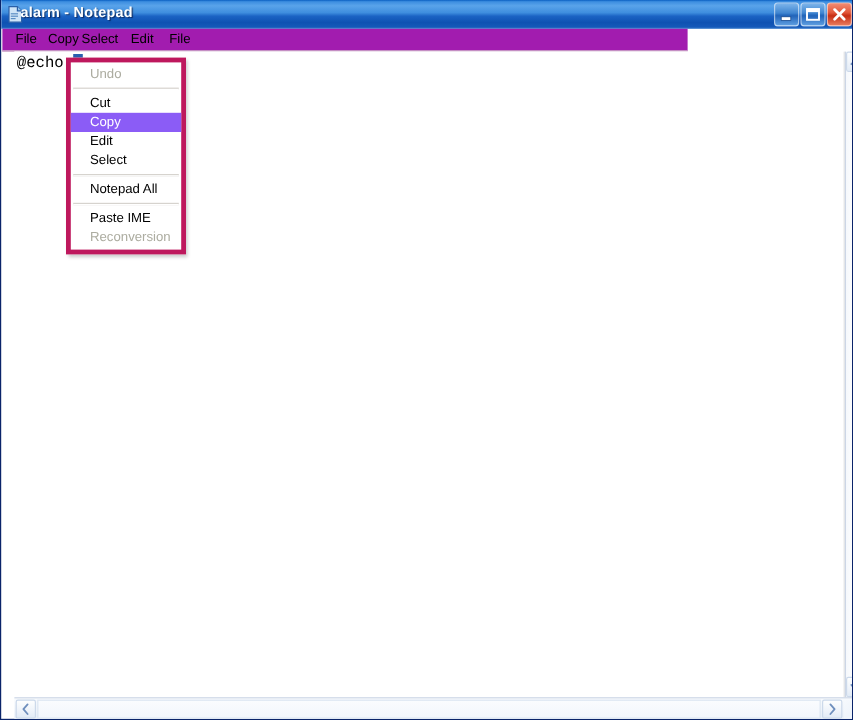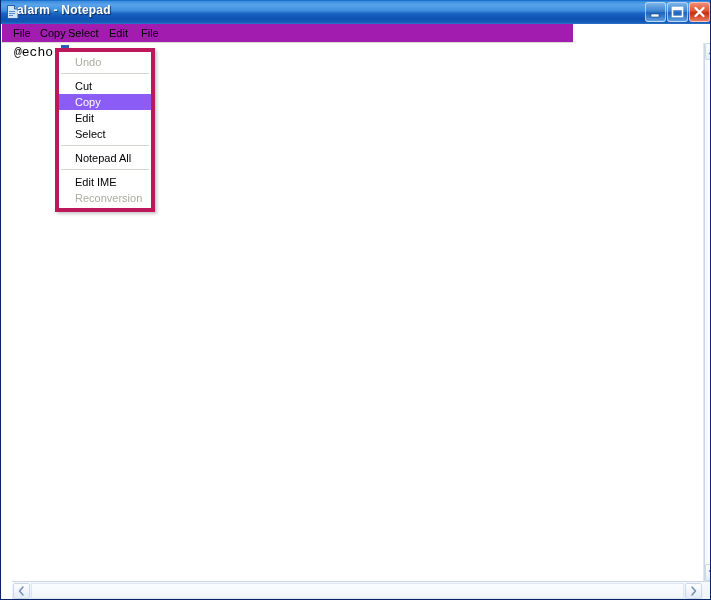--- a/index.html
+++ b/index.html
@@ -328,17 +328,17 @@
   <div id="ctxmenu">
     <div class="ctx-item disabled">Undo</div>
     <div class="ctx-sep"></div>
     <div class="ctx-item">Cut</div>
     <div class="ctx-item selected">Copy</div>
     <div class="ctx-item">Edit</div>
     <div class="ctx-item">Select</div>
     <div class="ctx-sep"></div>
     <div class="ctx-item">Notepad All</div>
     <div class="ctx-sep"></div>
-    <div class="ctx-item">Edit IME</div>
+    <div class="ctx-item">Paste IME</div>
     <div class="ctx-item disabled">Reconversion</div>
   </div>
 
 </div>
 
 </body></html>

